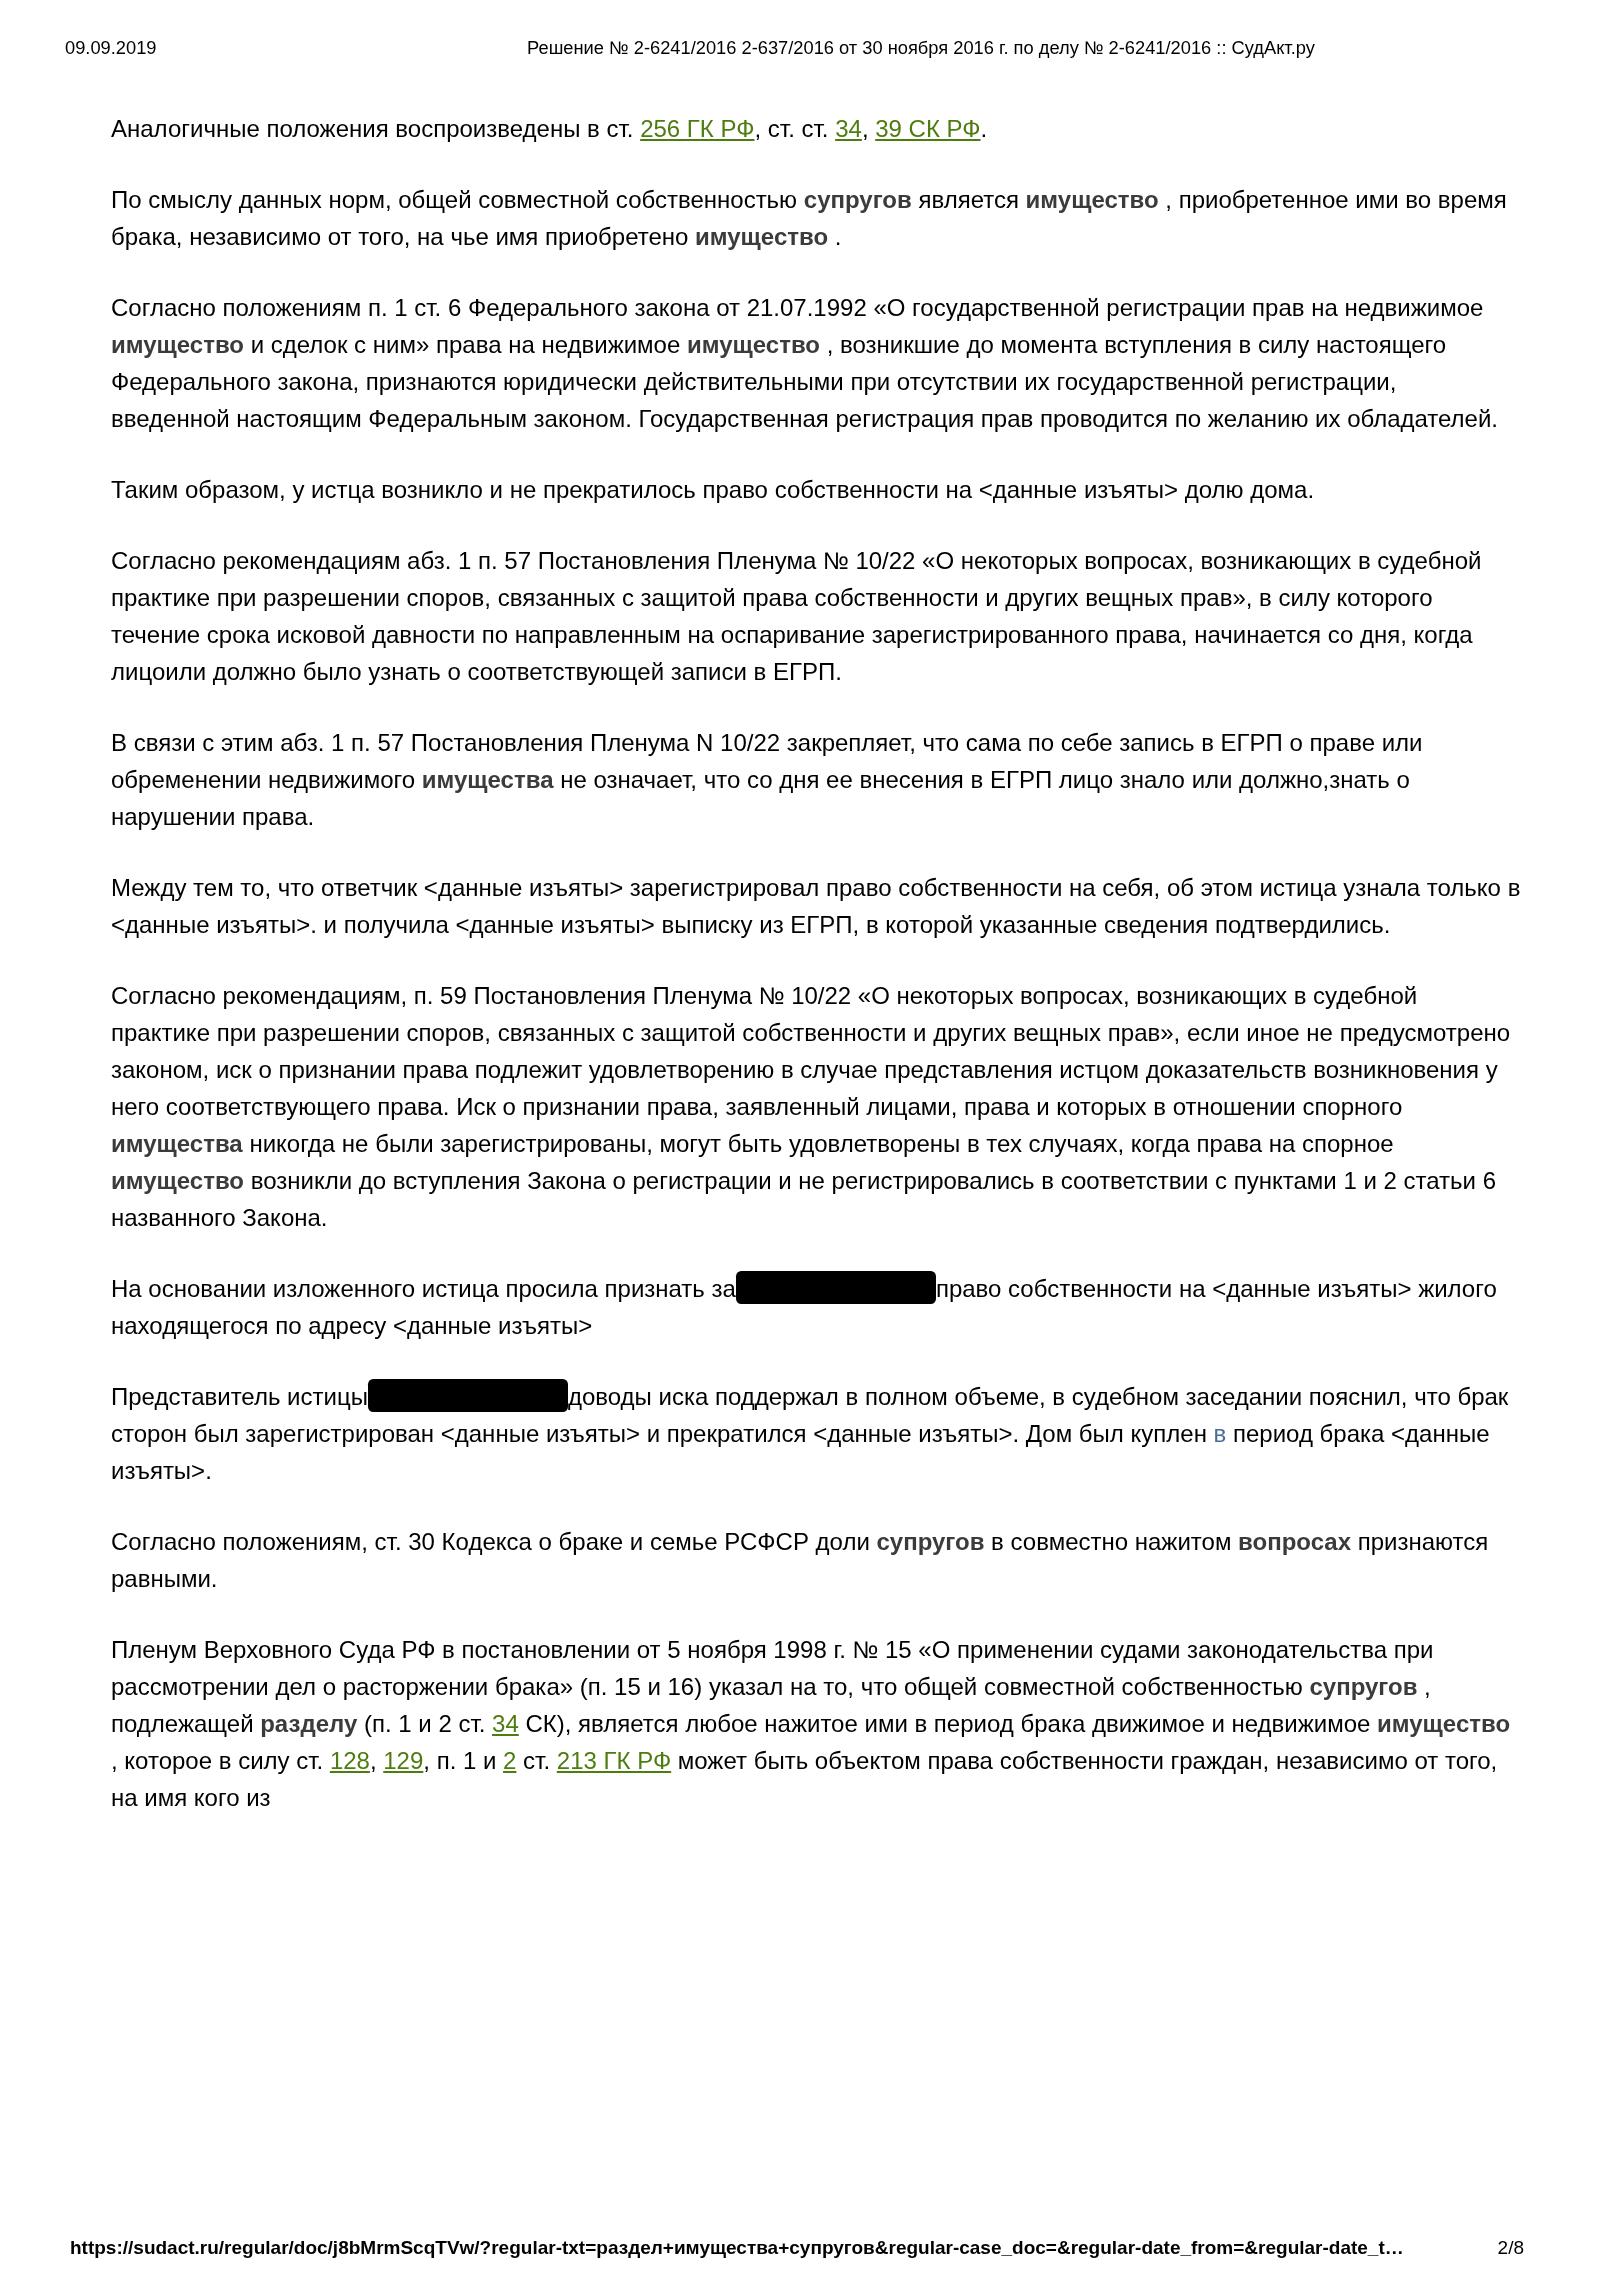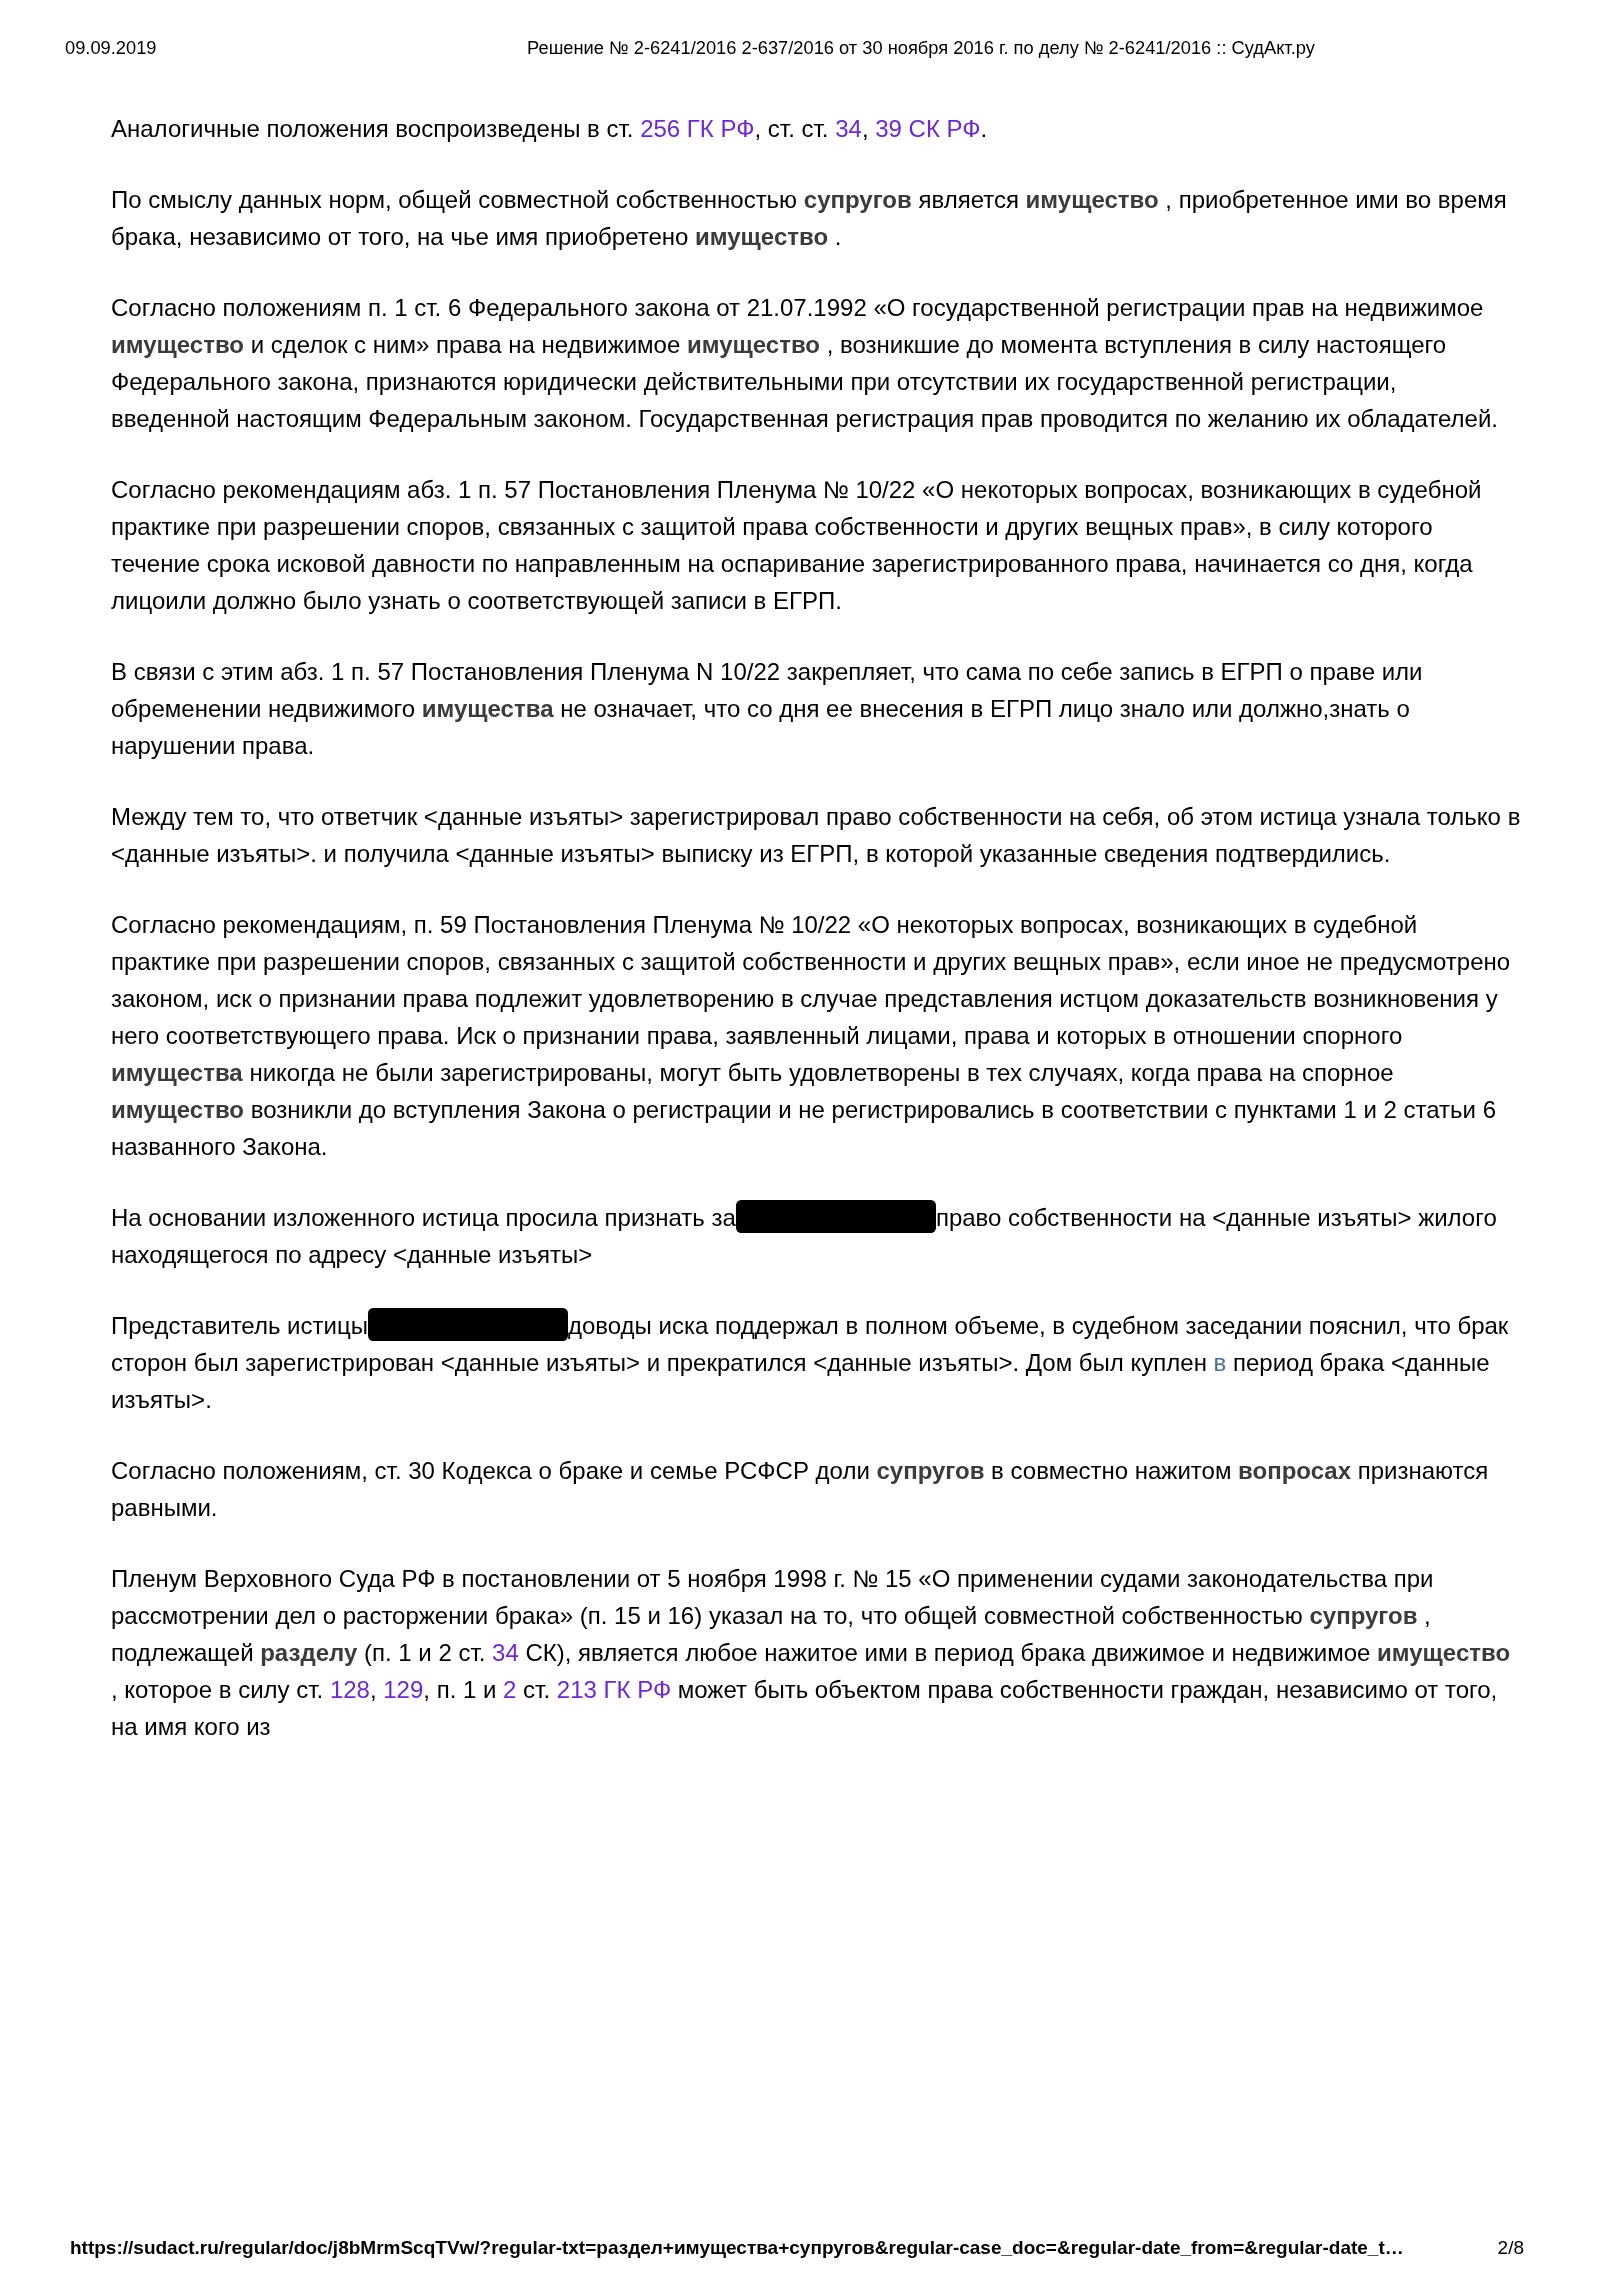--- a/index.html
+++ b/index.html
@@ -15,21 +15,21 @@
     position:absolute; top:37px; left:921px; transform:translateX(-50%);
     font-size:18.3px; color:#000; white-space:nowrap;
   }
   .content {
     position:absolute; top:110px; left:111px; width:1410px;
     font-size:24px; line-height:37px; color:#000;
     text-rendering:optimizeLegibility;
   }
   .content p { margin:0 0 34px 0; padding:0; }
   .hl { font-weight:bold; color:#3b3b3b; }
-  a.lnk { color:#6d28d9; cursor:pointer; }
+  a.lnk { color:#4d7c0f; text-decoration:underline; cursor:pointer; }
   .blue-word { color:#4a6e96; }
   .redact {
     display:inline-block; background:#000000; height:33px; width:200px;
     border-radius:5.2px; vertical-align:-7.2px;
   }
   .ftr-url {
     position:absolute; top:2237px; left:70px; font-size:19px; color:#000;
     white-space:nowrap;
     font-weight:bold;
   }
@@ -47,20 +47,21 @@
   <div class="hdr-title">Решение № 2-6241/2016 2-637/2016 от 30 ноября 2016 г. по делу № 2-6241/2016 :: СудАкт.ру</div>
 
   <div class="content">
 
     <p><span>Аналогичные положения воспроизведены в ст. </span><a class="lnk">256 ГК РФ</a><span>, ст. ст. </span><a class="lnk">34</a><span>, </span><a class="lnk">39 СК РФ</a><span>.</span></p>
 
     <p><span>По смыслу данных норм, общей совместной собственностью </span><span class="hl">супругов</span><span> является </span><span class="hl">имущество</span><span> , приобретенное ими во время брака, независимо от того, на чье имя приобретено </span><span class="hl">имущество</span><span> .</span></p>
 
     <p><span>Согласно положениям п. 1 ст. 6 Федерального закона от 21.07.1992 «О государственной регистрации прав на недвижимое </span><span class="hl">имущество</span><span> и сделок с ним» права на недвижимое </span><span class="hl">имущество</span><span> , возникшие до момента вступления в силу настоящего Федерального закона, признаются юридически действительными при отсутствии их государственной регистрации, введенной настоящим Федеральным законом. Государственная регистрация прав проводится по желанию их обладателей.</span></p>
 
+    <p><span>Таким образом, у истца возникло и не прекратилось право собственности на &lt;данные изъяты&gt; долю дома.</span></p>
 
     <p><span>Согласно рекомендациям абз. 1 п. 57 Постановления Пленума № 10/22 «О некоторых вопросах, возникающих в судебной практике при разрешении споров, связанных с защитой права собственности и других вещных прав», в силу которого течение срока исковой давности по направленным на оспаривание зарегистрированного права, начинается со дня, когда лицоили должно было узнать о соответствующей записи в ЕГРП.</span></p>
 
 
     <p><span>В связи с этим абз. 1 п. 57 Постановления Пленума N 10/22 закрепляет, что сама по себе запись в ЕГРП о праве или обременении недвижимого </span><span class="hl">имущества</span><span> не означает, что со дня ее внесения в ЕГРП лицо знало или должно,знать о нарушении права.</span></p>
 
     <p><span>Между тем то, что ответчик &lt;данные изъяты&gt; зарегистрировал право собственности на себя, об этом истица узнала только в &lt;данные изъяты&gt;. и получила &lt;данные изъяты&gt; выписку из ЕГРП, в которой указанные сведения подтвердились.</span></p>
 
     <p><span>Согласно рекомендациям, п. 59 Постановления Пленума № 10/22 «О некоторых вопросах, возникающих в судебной практике при разрешении споров, связанных с защитой собственности и других вещных прав», если иное не предусмотрено законом, иск о признании права подлежит удовлетворению в случае представления истцом доказательств возникновения у него соответствующего права. Иск о признании права, заявленный лицами, права и которых в отношении спорного </span><span class="hl">имущества</span><span> никогда не были зарегистрированы, могут быть удовлетворены в тех случаях, когда права на спорное </span><span class="hl">имущество</span><span> возникли до вступления Закона о регистрации и не регистрировались в соответствии с пунктами 1 и 2 статьи 6 названного Закона.</span></p>
 

